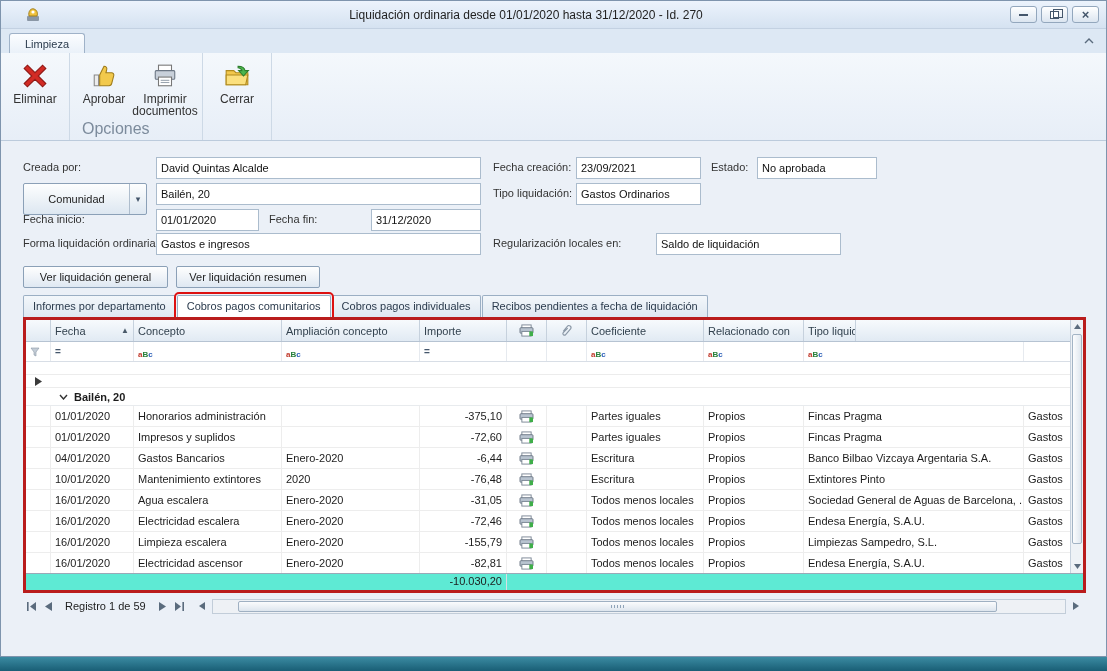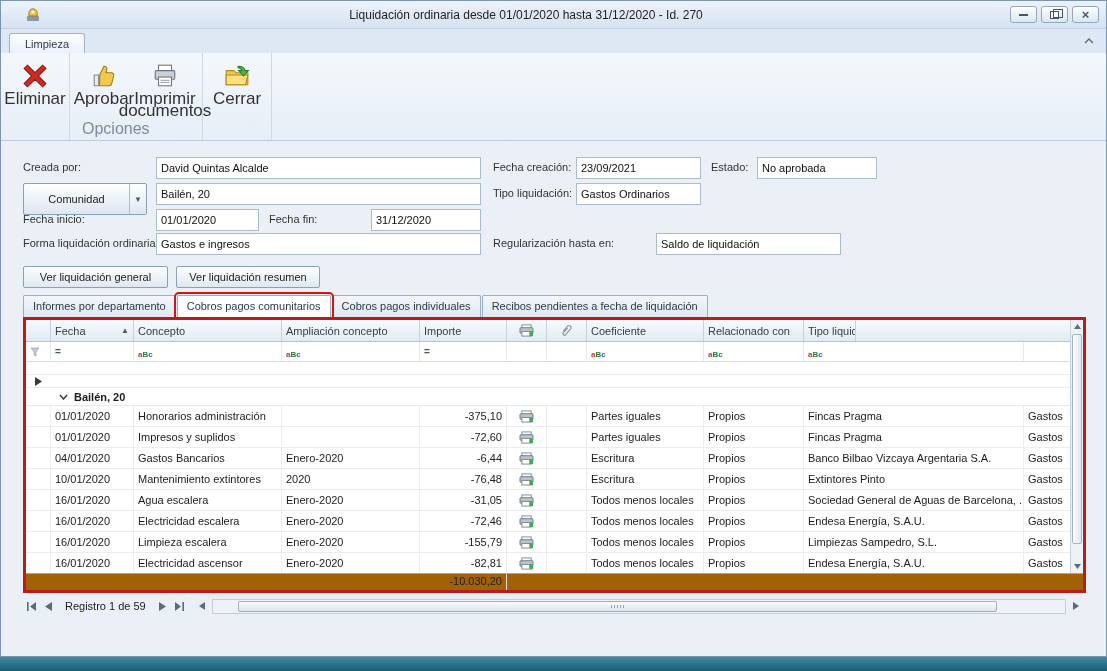--- a/index.html
+++ b/index.html
@@ -29,21 +29,21 @@
   .ribbon-tab { position:absolute; left:8px; bottom:0; padding:4px 15px 3px; font-size:11px; color:#2b3b4d;
                 background:linear-gradient(#fbfdff,#eaf1f9); border:1px solid #9fb2c8; border-bottom:none;
                 border-radius:3px 3px 0 0; }
   .ribbon-collapse { position:absolute; right:8px; top:4px; width:18px; height:16px; display:flex;
                      align-items:center; justify-content:center; border-radius:2px; }
   .ribbon-body { position:absolute; left:0; top:52px; right:0; height:88px;
                  background:linear-gradient(#f4f8fc,#e7eef7); border-bottom:1px solid #bccbdc; display:flex; }
   .rib-group { position:relative; height:100%; padding:3px 5px 15px 5px; border-right:1px solid #cdd9e6; display:flex; }
   .rib-caption { position:absolute; left:12px; right:0; bottom:2px; text-align:left; font-size:16px; color:#7c8b9c; }
   .rib-btn { width:58px; display:flex; flex-direction:column; align-items:center; padding-top:3px;
-             font-size:17px; color:#333; border-radius:2px; }
+             font-size:12px; color:#333; border-radius:2px; }
   .rib-btn .ic { height:34px; display:flex; align-items:center; justify-content:center; }
   .rib-btn .lb { text-align:center; line-height:12px; }
 
   
   .lbl { position:absolute; font-size:11px; color:#333; white-space:nowrap; }
   .inp { position:absolute; height:22px; border:1px solid #abbccd; background:#fff; font-size:11px;
          color:#111; padding:0 4px; display:flex; align-items:center; white-space:nowrap; overflow:hidden; }
   .btn { position:absolute; height:22px; border:1px solid #8ba0b7; border-radius:2px; font-size:11px; color:#222;
          background:linear-gradient(#fefefe,#dfe8f2); display:flex; align-items:center; justify-content:center; }
   .drop-btn { position:absolute; height:32px; border:1px solid #8ba0b7; border-radius:2px; font-size:11px; color:#222;
@@ -78,21 +78,21 @@
   .g-group svg { margin-right:6px; }
   .g-row { height:21px; border-bottom:1px solid #ededed; font-size:11px; color:#1c1c1c; display:flex; width:1050px; }
   .cell { border-right:1px solid #ededed; padding:0 4px; line-height:20px; overflow:hidden; white-space:nowrap; }
   .cell.num { text-align:right; }
   .cell.ic { display:flex; align-items:center; justify-content:center; padding:0; }
   .c-ind{width:25px}.c-fecha{width:83px}.c-con{width:148px}.c-amp{width:138px}.c-imp{width:87px}
   .c-ic{width:40px}.c-coef{width:117px}.c-rel{width:100px}.c-indus{width:220px}.c-tipo{width:52px}
   .sort-arrow { margin-left:auto; font-size:8px; color:#4a5a6a; }
   .cur-arrow { margin-left:9px; }
   .g-summary { position:absolute; left:0; right:0; bottom:0; height:17px; border-top:1px solid #9aa9b8;
-               background:#a16207; display:flex; font-size:11px; color:#1c1c1c; }
+               background:#5eead4; display:flex; font-size:11px; color:#1c1c1c; }
   .sum-spacer { width:394px; }
   .sum-imp { width:87px; text-align:right; padding:1px 4px 0; border-right:1px solid #d9dee4; }
   .vscroll { position:absolute; top:0; right:0; bottom:17px; width:13px; background:#eef2f6;
              border-left:1px solid #c6d1dd; }
   .vs-btn { height:13px; display:flex; align-items:center; justify-content:center; }
   .vs-thumb { position:absolute; left:1px; right:1px; top:14px; height:210px;
               background:linear-gradient(90deg,#fcfdfe,#dfe7ef); border:1px solid #a3b4c5; border-radius:2px; }
   .vs-down { position:absolute; bottom:0; left:0; right:0; }
 
   
@@ -207,21 +207,21 @@
   <div class="lbl" style="left:492px; top:186px">Tipo liquidación:</div>
   <div class="inp" style="left:575px; top:182px; width:125px">Gastos Ordinarios</div>
 
   <div class="lbl" style="left:22px; top:212px">Fecha inicio:</div>
   <div class="inp" style="left:155px; top:208px; width:103px">01/01/2020</div>
   <div class="lbl" style="left:268px; top:212px">Fecha fin:</div>
   <div class="inp" style="left:370px; top:208px; width:110px">31/12/2020</div>
 
   <div class="lbl" style="left:22px; top:236px">Forma liquidación ordinaria:</div>
   <div class="inp" style="left:155px; top:232px; width:325px">Gastos e ingresos</div>
-  <div class="lbl" style="left:492px; top:236px">Regularización hasta en:</div>
+  <div class="lbl" style="left:492px; top:236px">Regularización locales en:</div>
   <div class="inp" style="left:655px; top:232px; width:185px">Saldo de liquidación</div>
 
   <div class="btn" style="left:22px; top:265px; width:145px">Ver liquidación general</div>
   <div class="btn" style="left:175px; top:265px; width:144px">Ver liquidación resumen</div>
 
   <div class="doc-tabs">
     <div class="dtab">Informes por departamento</div>
     <div class="dtab active">Cobros pagos comunitarios</div>
     <div class="dtab">Cobros pagos individuales</div>
     <div class="dtab">Recibos pendientes a fecha de liquidación</div>

